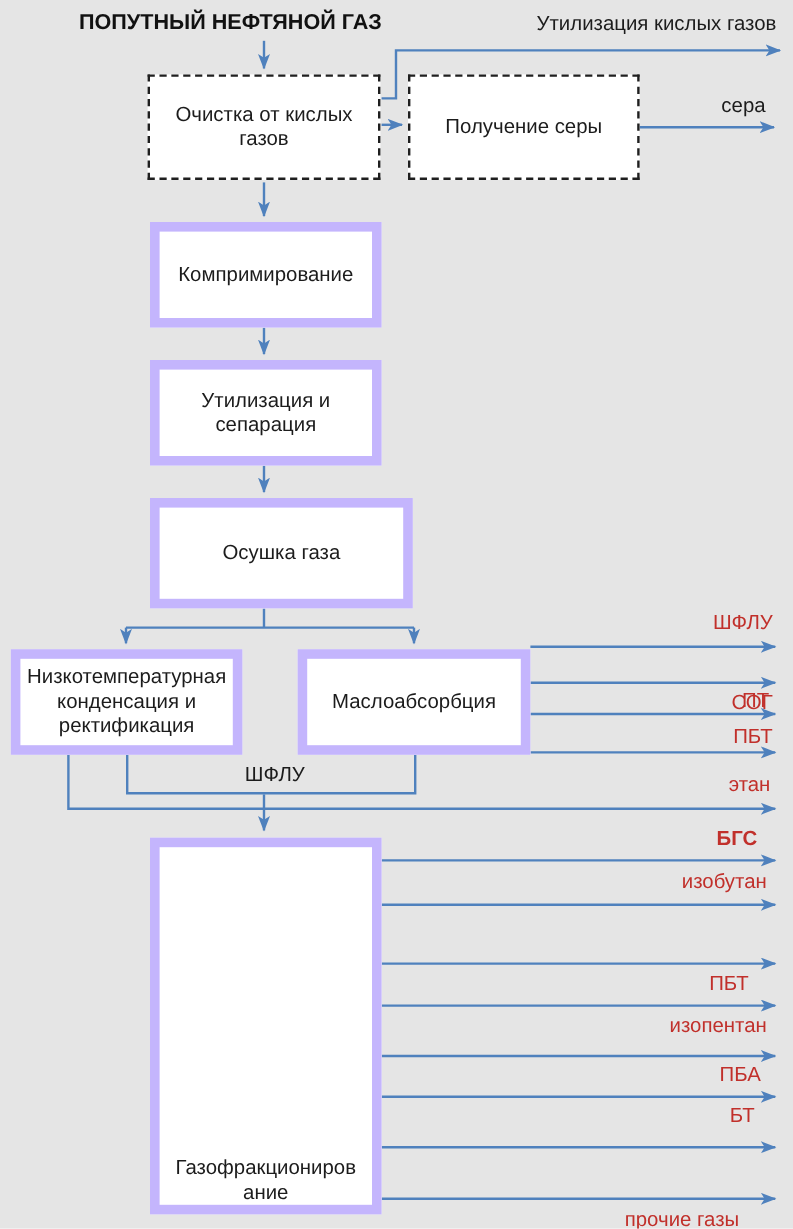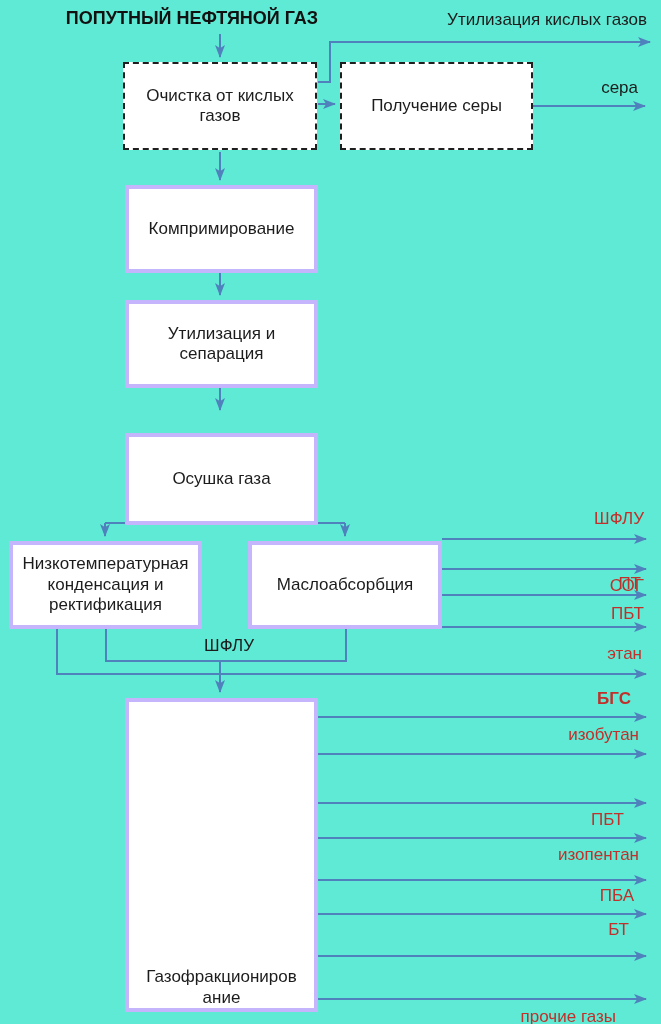--- a/index.html
+++ b/index.html
@@ -1,22 +1,22 @@
 <!DOCTYPE html>
 <html><head>
 <meta charset="utf-8">
 <style>
   html,body{margin:0;padding:0;background:#ffffff;}
-  .stage{position:relative;width:661px;height:1024px;background:#5eead4;
+  .stage{position:relative;width:661px;height:1024px;background:#e5e5e5;
          font-family:"Liberation Sans",sans-serif;overflow:hidden;}
   .wires{position:absolute;left:0;top:0;}
   .node{position:absolute;box-sizing:border-box;display:flex;align-items:center;
         justify-content:center;text-align:center;font-size:17px;line-height:1.2;
         color:#1c1c1c;background:#ffffff;padding:0 6px;}
-  .solid{border:4px solid #c4b5fd;}
+  .solid{border:8px solid #c4b5fd;}
   .dashed{border:2px dashed #1f1f1f;}
   .pre{white-space:pre-line;}
   .title{position:absolute;left:52px;top:8px;width:280px;text-align:center;
          font-weight:bold;font-size:18px;color:#111;white-space:nowrap;}
   .lbl{position:absolute;font-size:17px;color:#1c1c1c;white-space:nowrap;}
   .red{color:#c1302b;}
   .center{text-align:center;}
 </style>
 </head>
 <body>
@@ -69,21 +69,21 @@
   </div>
 
   <div class="node solid" style="left:125px;top:185px;width:193px;height:88px;">
     <span>Компримирование</span>
   </div>
 
   <div class="node solid" style="left:125px;top:300px;width:193px;height:88px;">
     <span>Утилизация и сепарация</span>
   </div>
 
-  <div class="node solid" style="left:125px;top:415px;width:193px;height:92px;margin-top:18px;">
+  <div class="node solid" style="left:125px;top:415px;width:219px;height:92px;">
     <span>Осушка газа</span>
   </div>
 
   <div class="node solid" style="left:9px;top:541px;width:193px;height:88px;">
     <span>Низкотемпературная конденсация и ректификация</span>
   </div>
 
   <div class="node solid" style="left:248px;top:541px;width:194px;height:88px;">
     <span>Маслоабсорбция</span>
   </div>

